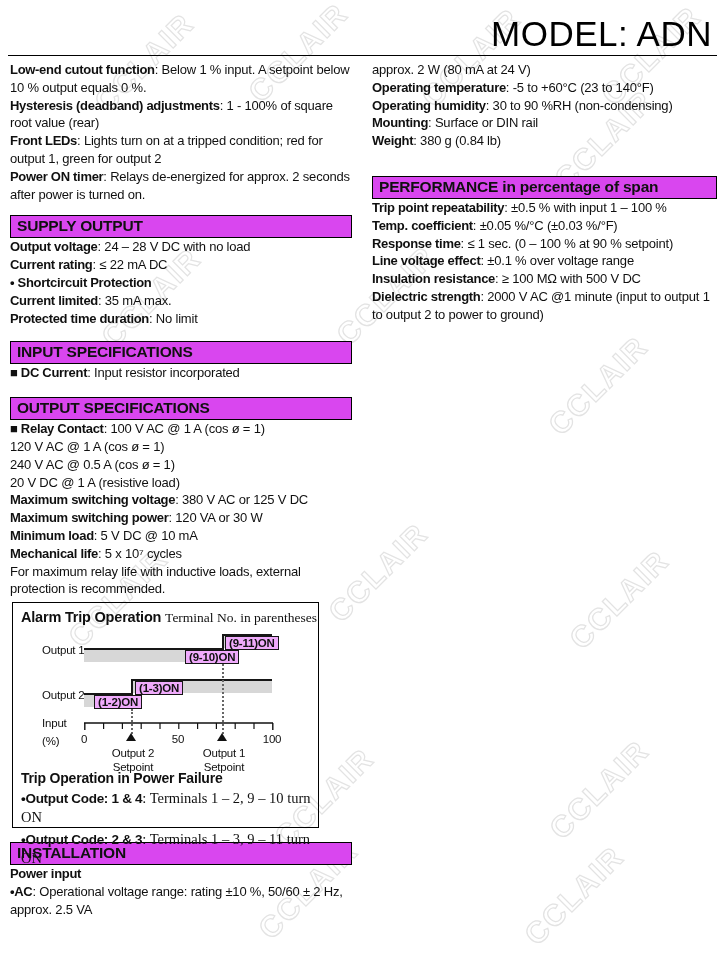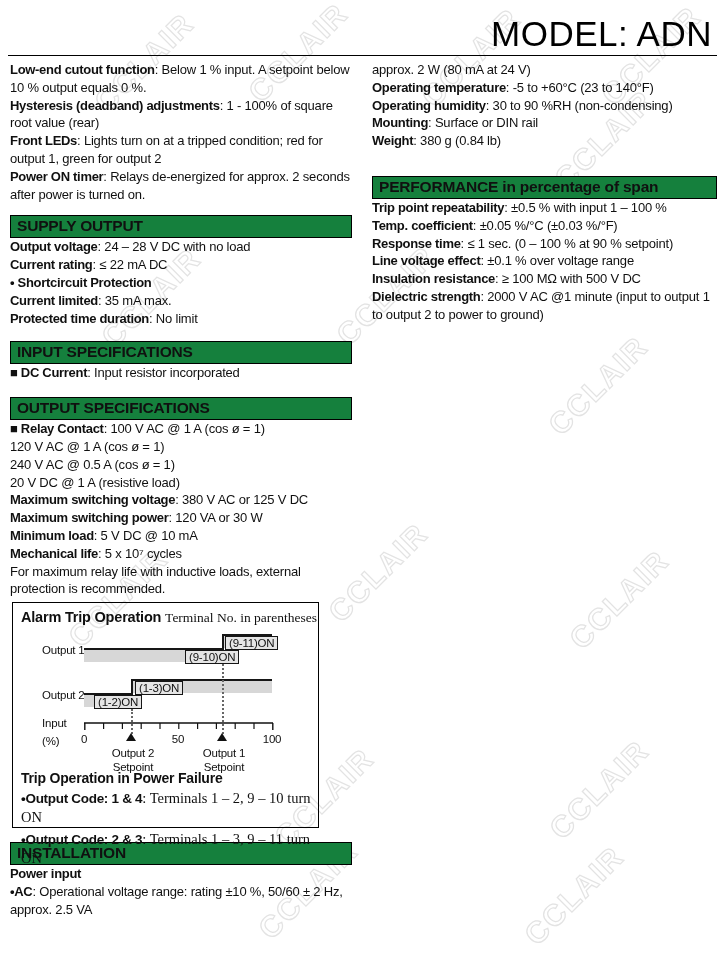--- a/index.html
+++ b/index.html
@@ -10,31 +10,31 @@
       color:transparent;-webkit-text-stroke:1.2px #e3e3e3;transform:rotate(-45deg);
       transform-origin:left top;white-space:nowrap;pointer-events:none;}
   .content{position:relative;z-index:1;}
   .title{position:absolute;top:14px;right:13px;font-size:35px;letter-spacing:.5px;color:#000;}
   .top-rule{position:absolute;top:55px;left:8px;right:8px;border-top:1.6px solid #000;}
   .cols{position:absolute;top:61px;left:10px;width:707px;display:flex;gap:20px;}
   .col-l{width:342px;}
   .col-r{width:345px;}
   p.spec{margin:0;font-size:13px;line-height:17.8px;letter-spacing:-.2px;}
   p.spec b{letter-spacing:-.3px;}
-  .sec{font-size:15.5px;font-weight:bold;border:1.6px solid #000;background:#15803d;
+  .sec{font-size:15.5px;font-weight:bold;border:1.6px solid #000;background:#d946ef;
        padding:1px 6px 2px;line-height:18px;letter-spacing:-.2px;}
   
   .dbox{position:relative;width:305px;height:224px;border:1.6px solid #000;
         margin:4px 0 0 2px;background:transparent;}
   .dtitle{position:absolute;left:8px;top:6px;font-size:14.5px;font-weight:bold;letter-spacing:-.2px;}
   .dtitle .ser{font-family:"Liberation Serif",serif;font-size:13.5px;font-weight:normal;letter-spacing:0;}
   .bar{position:absolute;height:12px;background:#d7d7d7;border-top:2px solid #161616;}
   .stepline{position:absolute;width:2px;background:#161616;}
-  .blab{position:absolute;background:#e5e5e5;border:1px solid #161616;line-height:12px;
-        padding:0 3px;font-size:11.5px;letter-spacing:-.2px;white-space:nowrap;}
+  .blab{position:absolute;background:#f0abfc;border:1px solid #161616;line-height:12px;
+        padding:0 3px;font-size:11.5px;letter-spacing:-.2px;white-space:nowrap;font-weight:bold;}
   .dot{position:absolute;width:0;border-left:2px dotted #666;}
   .dtext{position:absolute;font-size:11.5px;letter-spacing:-.2px;line-height:13px;white-space:nowrap;}
   .tlab{text-align:center;}
   .tri{position:absolute;width:0;height:0;border-left:5px solid transparent;
        border-right:5px solid transparent;border-bottom:8px solid #111;}
   .cap{position:absolute;width:90px;text-align:center;font-size:11.5px;line-height:14px;letter-spacing:-.2px;}
   .pf{position:absolute;left:8px;top:167px;width:294px;}
   .pf-title{font-size:14px;font-weight:bold;letter-spacing:-.2px;}
   .pf-row{margin-top:3px;font-size:13.5px;line-height:19px;}
   .pf-row b{letter-spacing:-.3px;text-align:center;}

